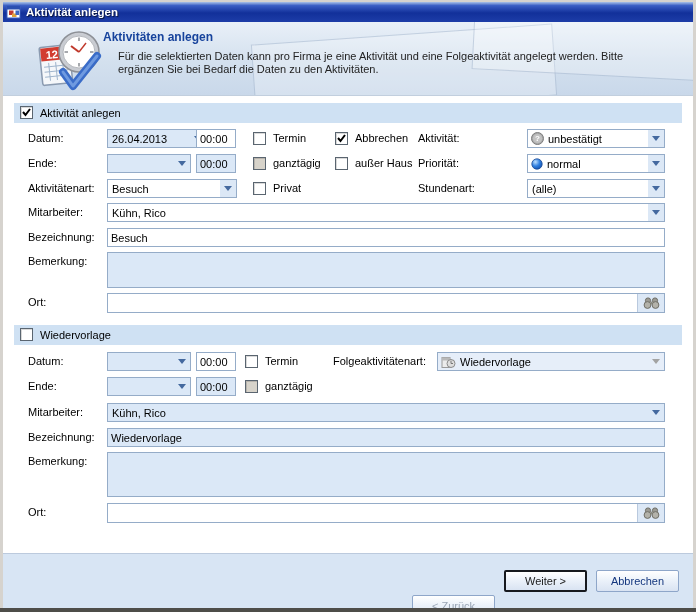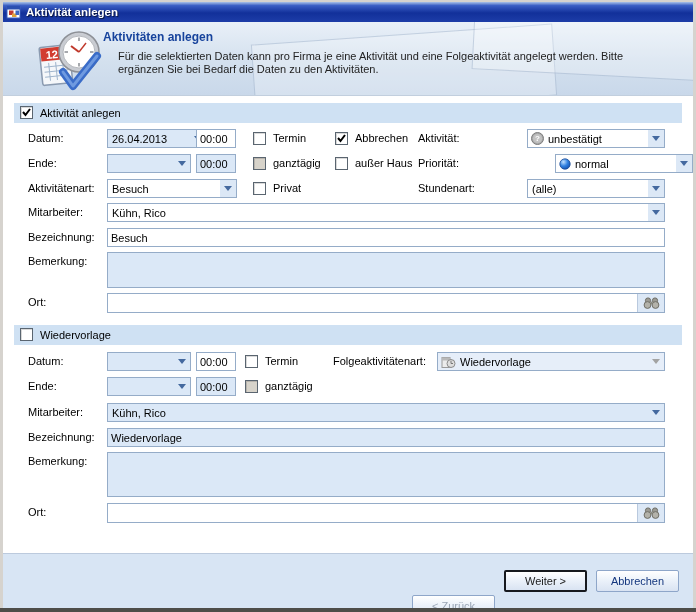--- a/index.html
+++ b/index.html
@@ -200,21 +200,21 @@
   <input class="field lightbg" style="left: 196px; top: 154px; width: 40px;" value="00:00">
   <div class="cb disabled" style="left:253px; top:157px;">
     
   </div>
   <span class="lbl" style="left:273px; top:154px;">ganztägig</span>
   <div class="cb" style="left:335px; top:157px;">
     
   </div>
   <span class="lbl" style="left:355px; top:154px;">außer Haus</span>
   <span class="lbl" style="left:418px; top:154px;">Priorität:</span>
-  <div class="combo" style="left:527px; top:154px; width:138px;margin-left:28px;">
+  <div class="combo" style="left:527px; top:154px; width:138px;">
     <span class="cicon">
       <svg width="12" height="12" viewBox="0 0 12 12">
           <defs>
             <radialGradient id="pg" cx="35%" cy="30%" r="75%">
               <stop offset="0%" stop-color="#bfe0ff"></stop>
               <stop offset="55%" stop-color="#2f7fe0"></stop>
               <stop offset="100%" stop-color="#1553b0"></stop>
             </radialGradient>
           </defs>
           <circle cx="6" cy="6" r="5.2" fill="url(#pg)" stroke="#1a4a97" stroke-width="0.8"></circle>

